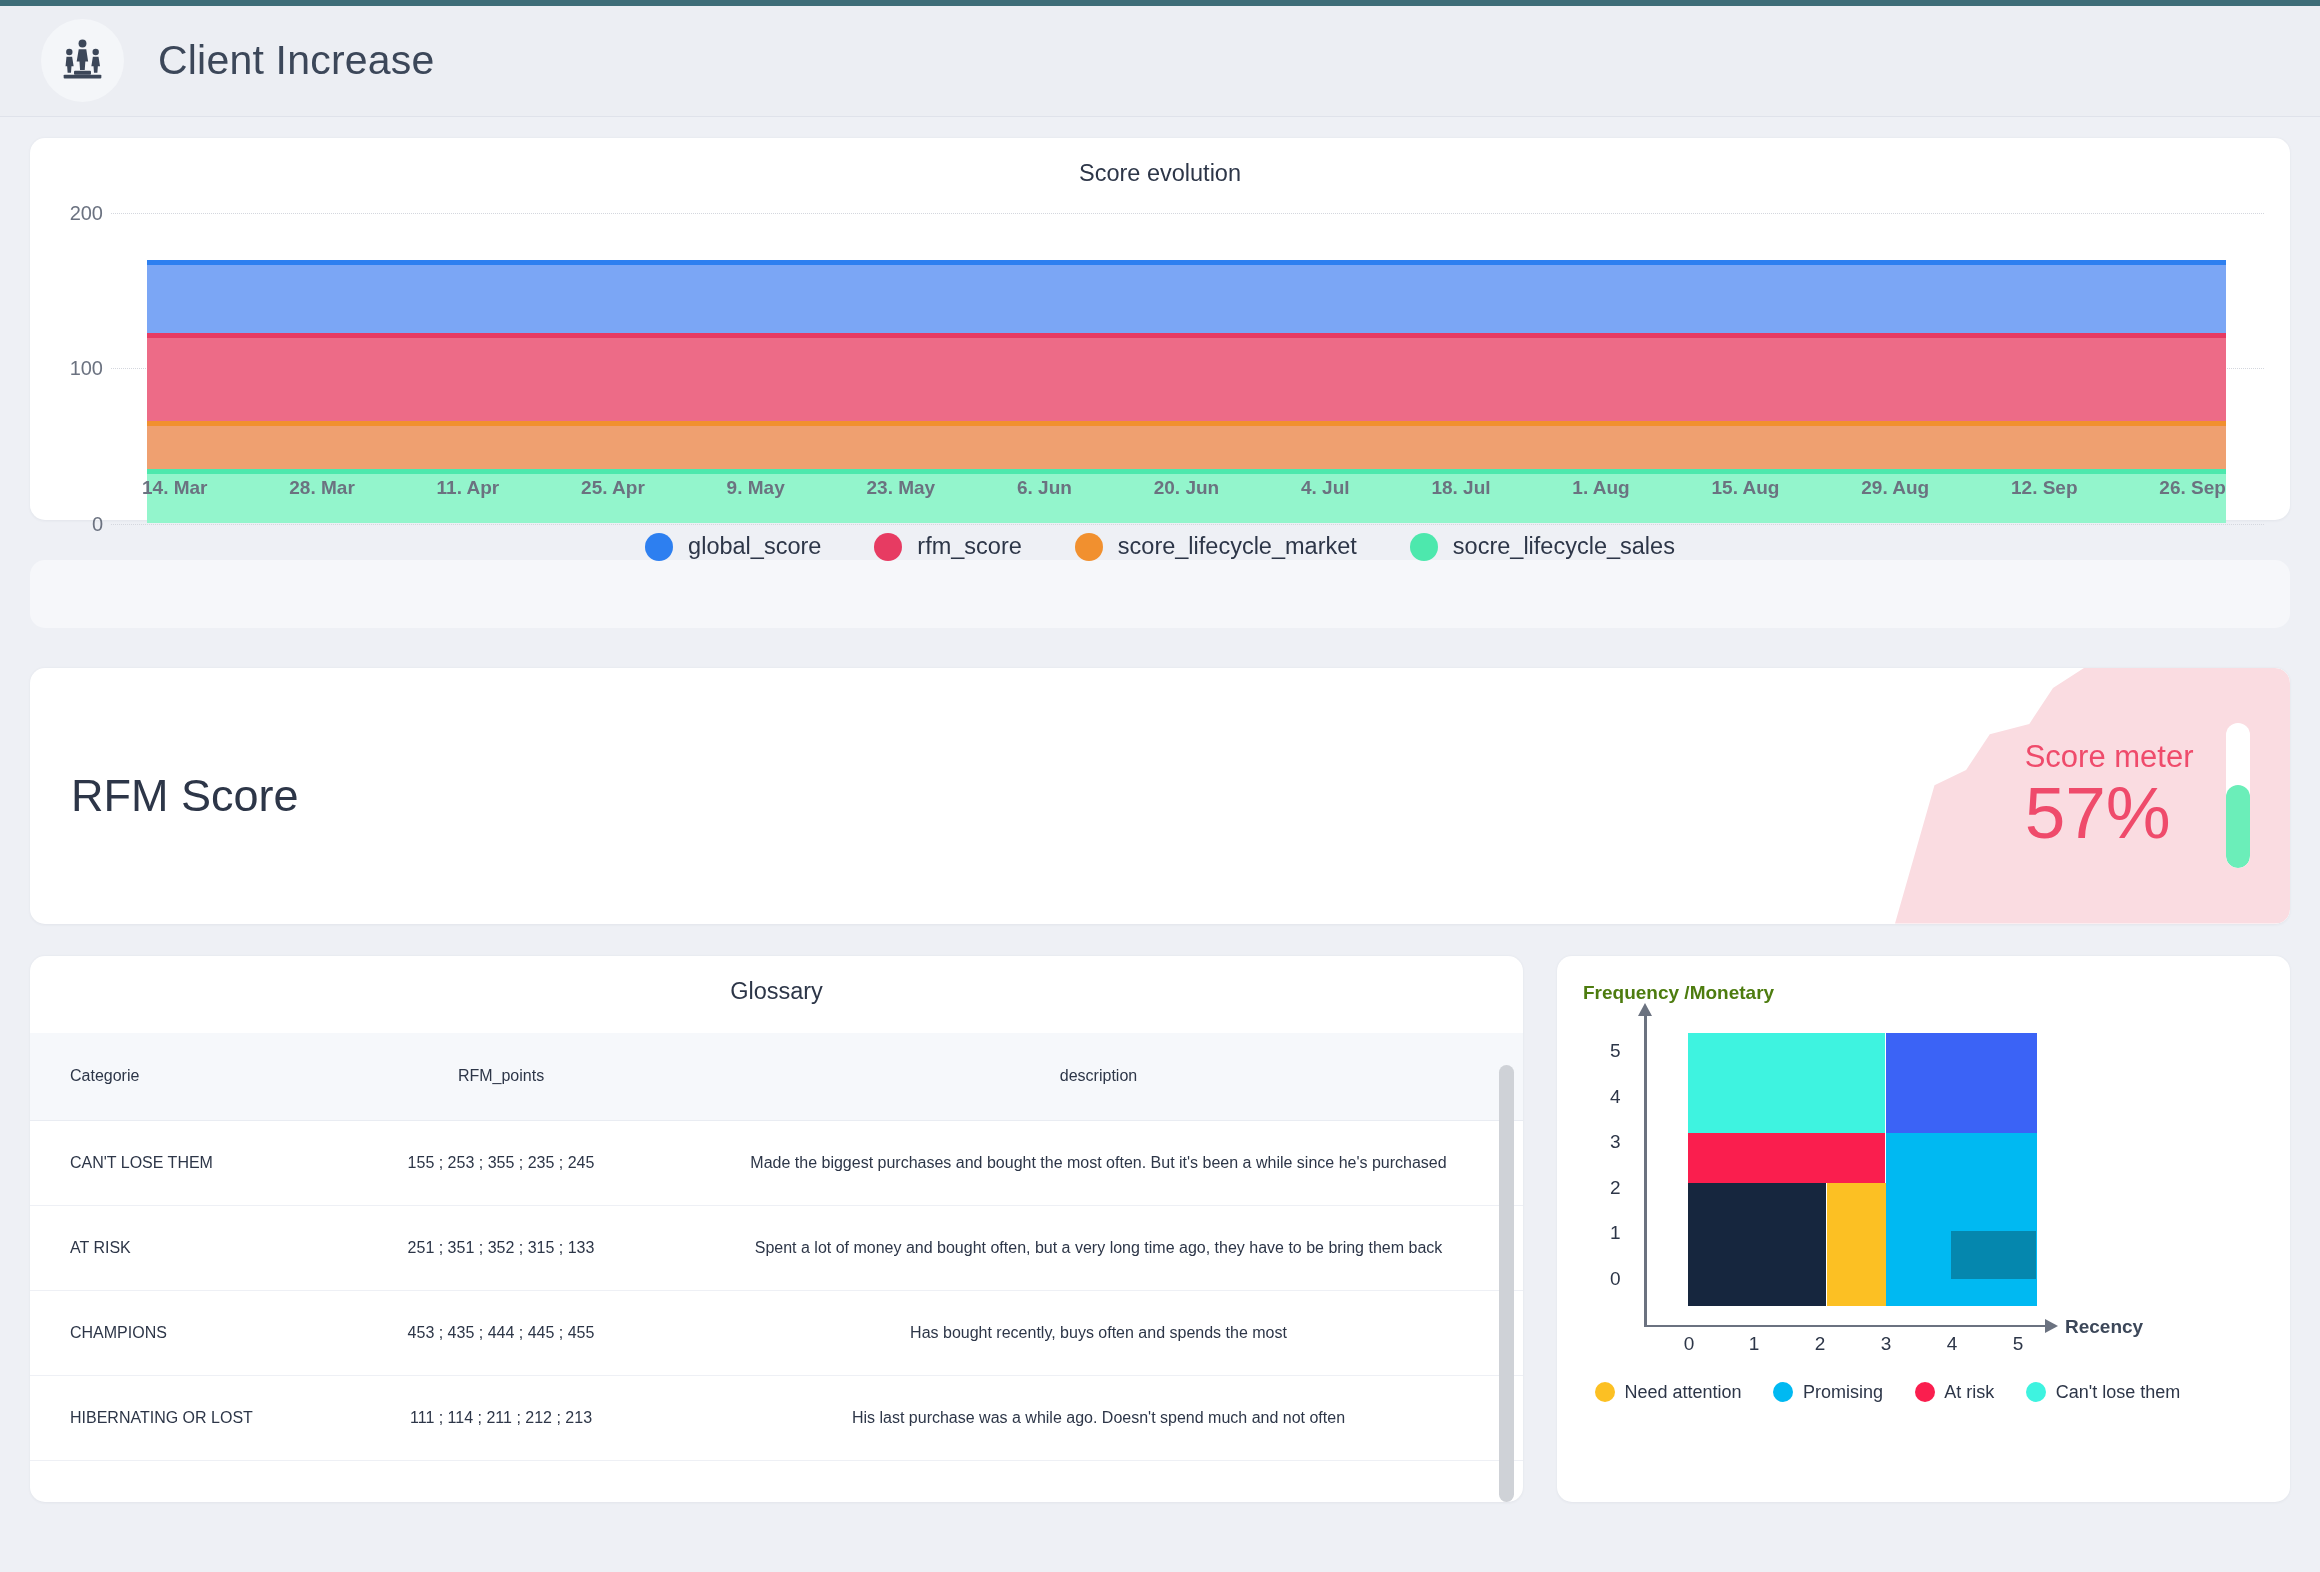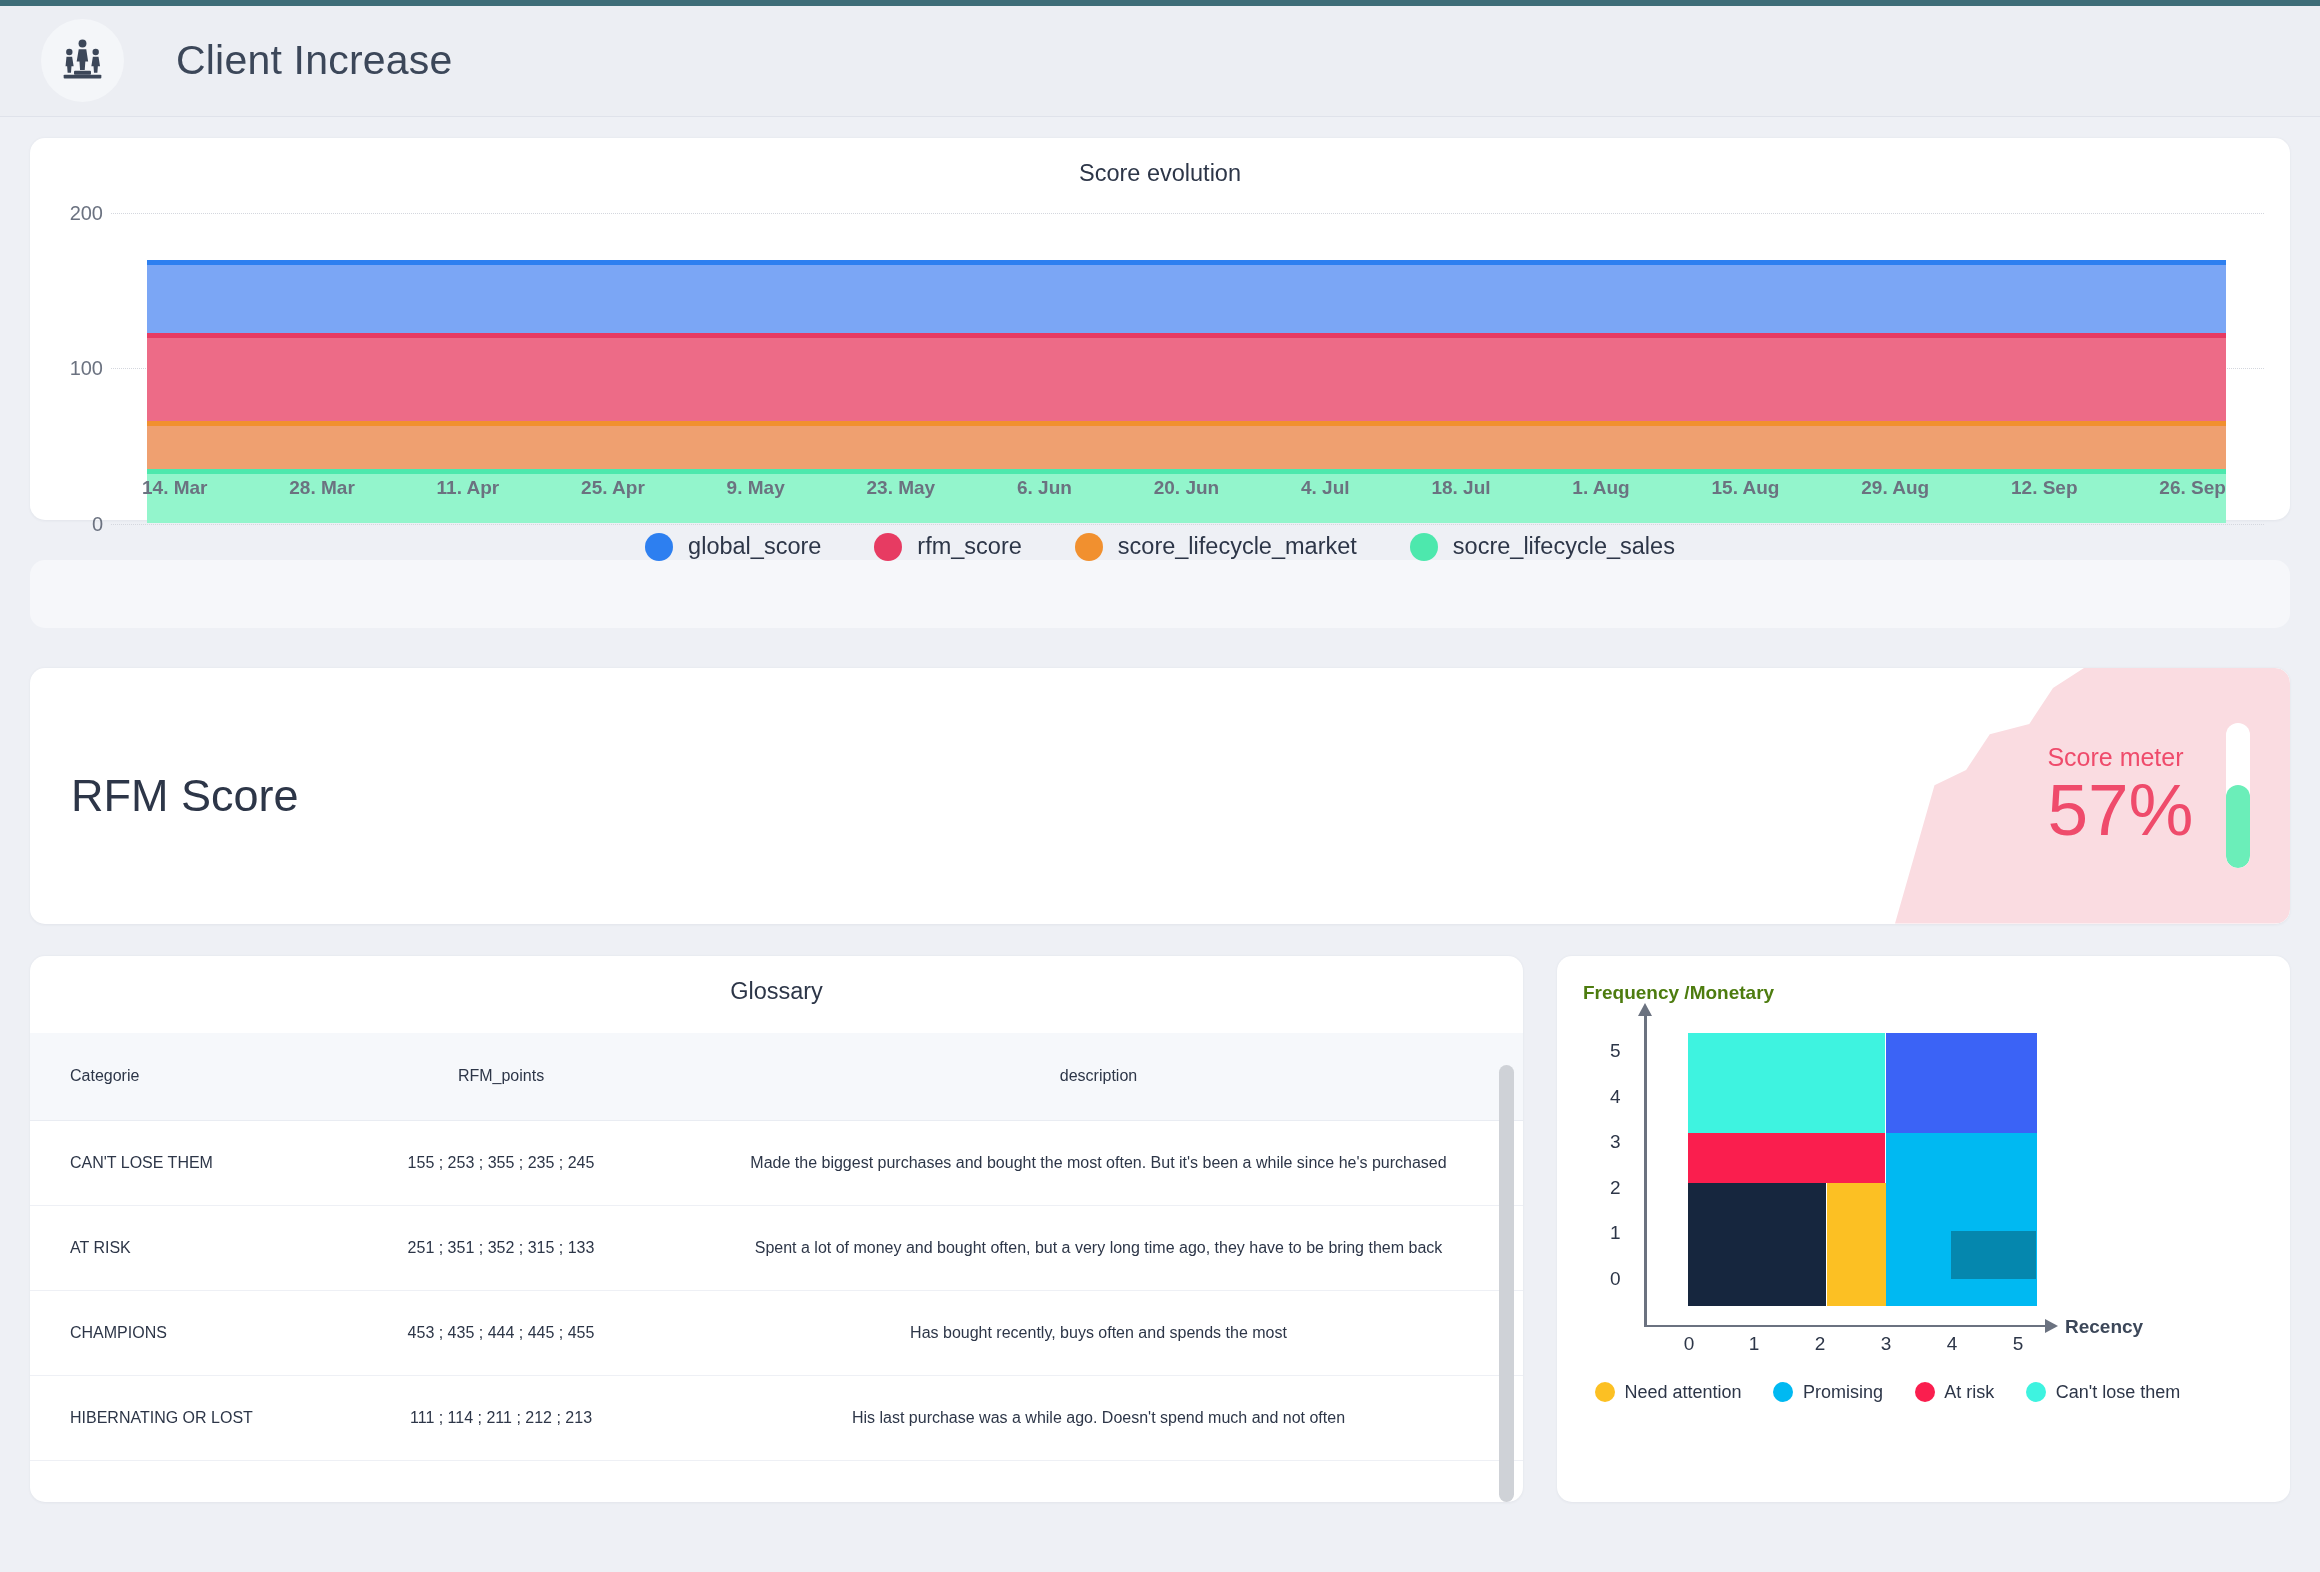--- a/index.html
+++ b/index.html
@@ -23,21 +23,21 @@
     position: relative;
   }
   .header-badge {
     width: 83px; height: 83px;
     border-radius: 50%;
     background: #f4f6f9;
     display: flex; align-items: center; justify-content: center;
     flex: none;
   }
   .header-title {
-    margin-left: 52px;
+    margin-left: 34px;
     font-size: 41px;
     color: #3c4759;
     letter-spacing: 0.2px;
   }
 
   
   .card {
     background: #ffffff;
     border-radius: 15px;
     box-shadow: 0 0.9px 2.8px rgba(40,50,70,.06);
@@ -94,21 +94,21 @@
     background: #fadce1;
     clip-path: polygon(48% 0, 100% 0, 100% 100%, 0 100%, 10% 46%, 18% 40%, 24% 26%, 34% 22%, 40% 8%);
     border-radius: 0 15px 15px 0;
   }
   .meter-inner {
     position: absolute; right: 0; top: 0; bottom: 0; width: 395px;
     display: flex; align-items: center; justify-content: flex-end;
     padding-right: 40px; gap: 32px;
   }
   .meter-text { text-align: left; }
-  .meter-caption { font-size: 25px; color: #ef4b6b; }
+  .meter-caption { font-size: 31px; color: #ef4b6b; }
   .meter-value { font-size: 73px; color: #ef4b6b; line-height: 1.05; font-weight: 400; }
   .meter-gauge {
     width: 24.5px; height: 145px; background: #ffffff; border-radius: 12.2px;
     position: relative; overflow: hidden; flex: none;
   }
   .meter-fill {
     position: absolute; left: 0; right: 0; bottom: 0;
     background: #6beeb9; border-radius: 12.2px;
   }
 

